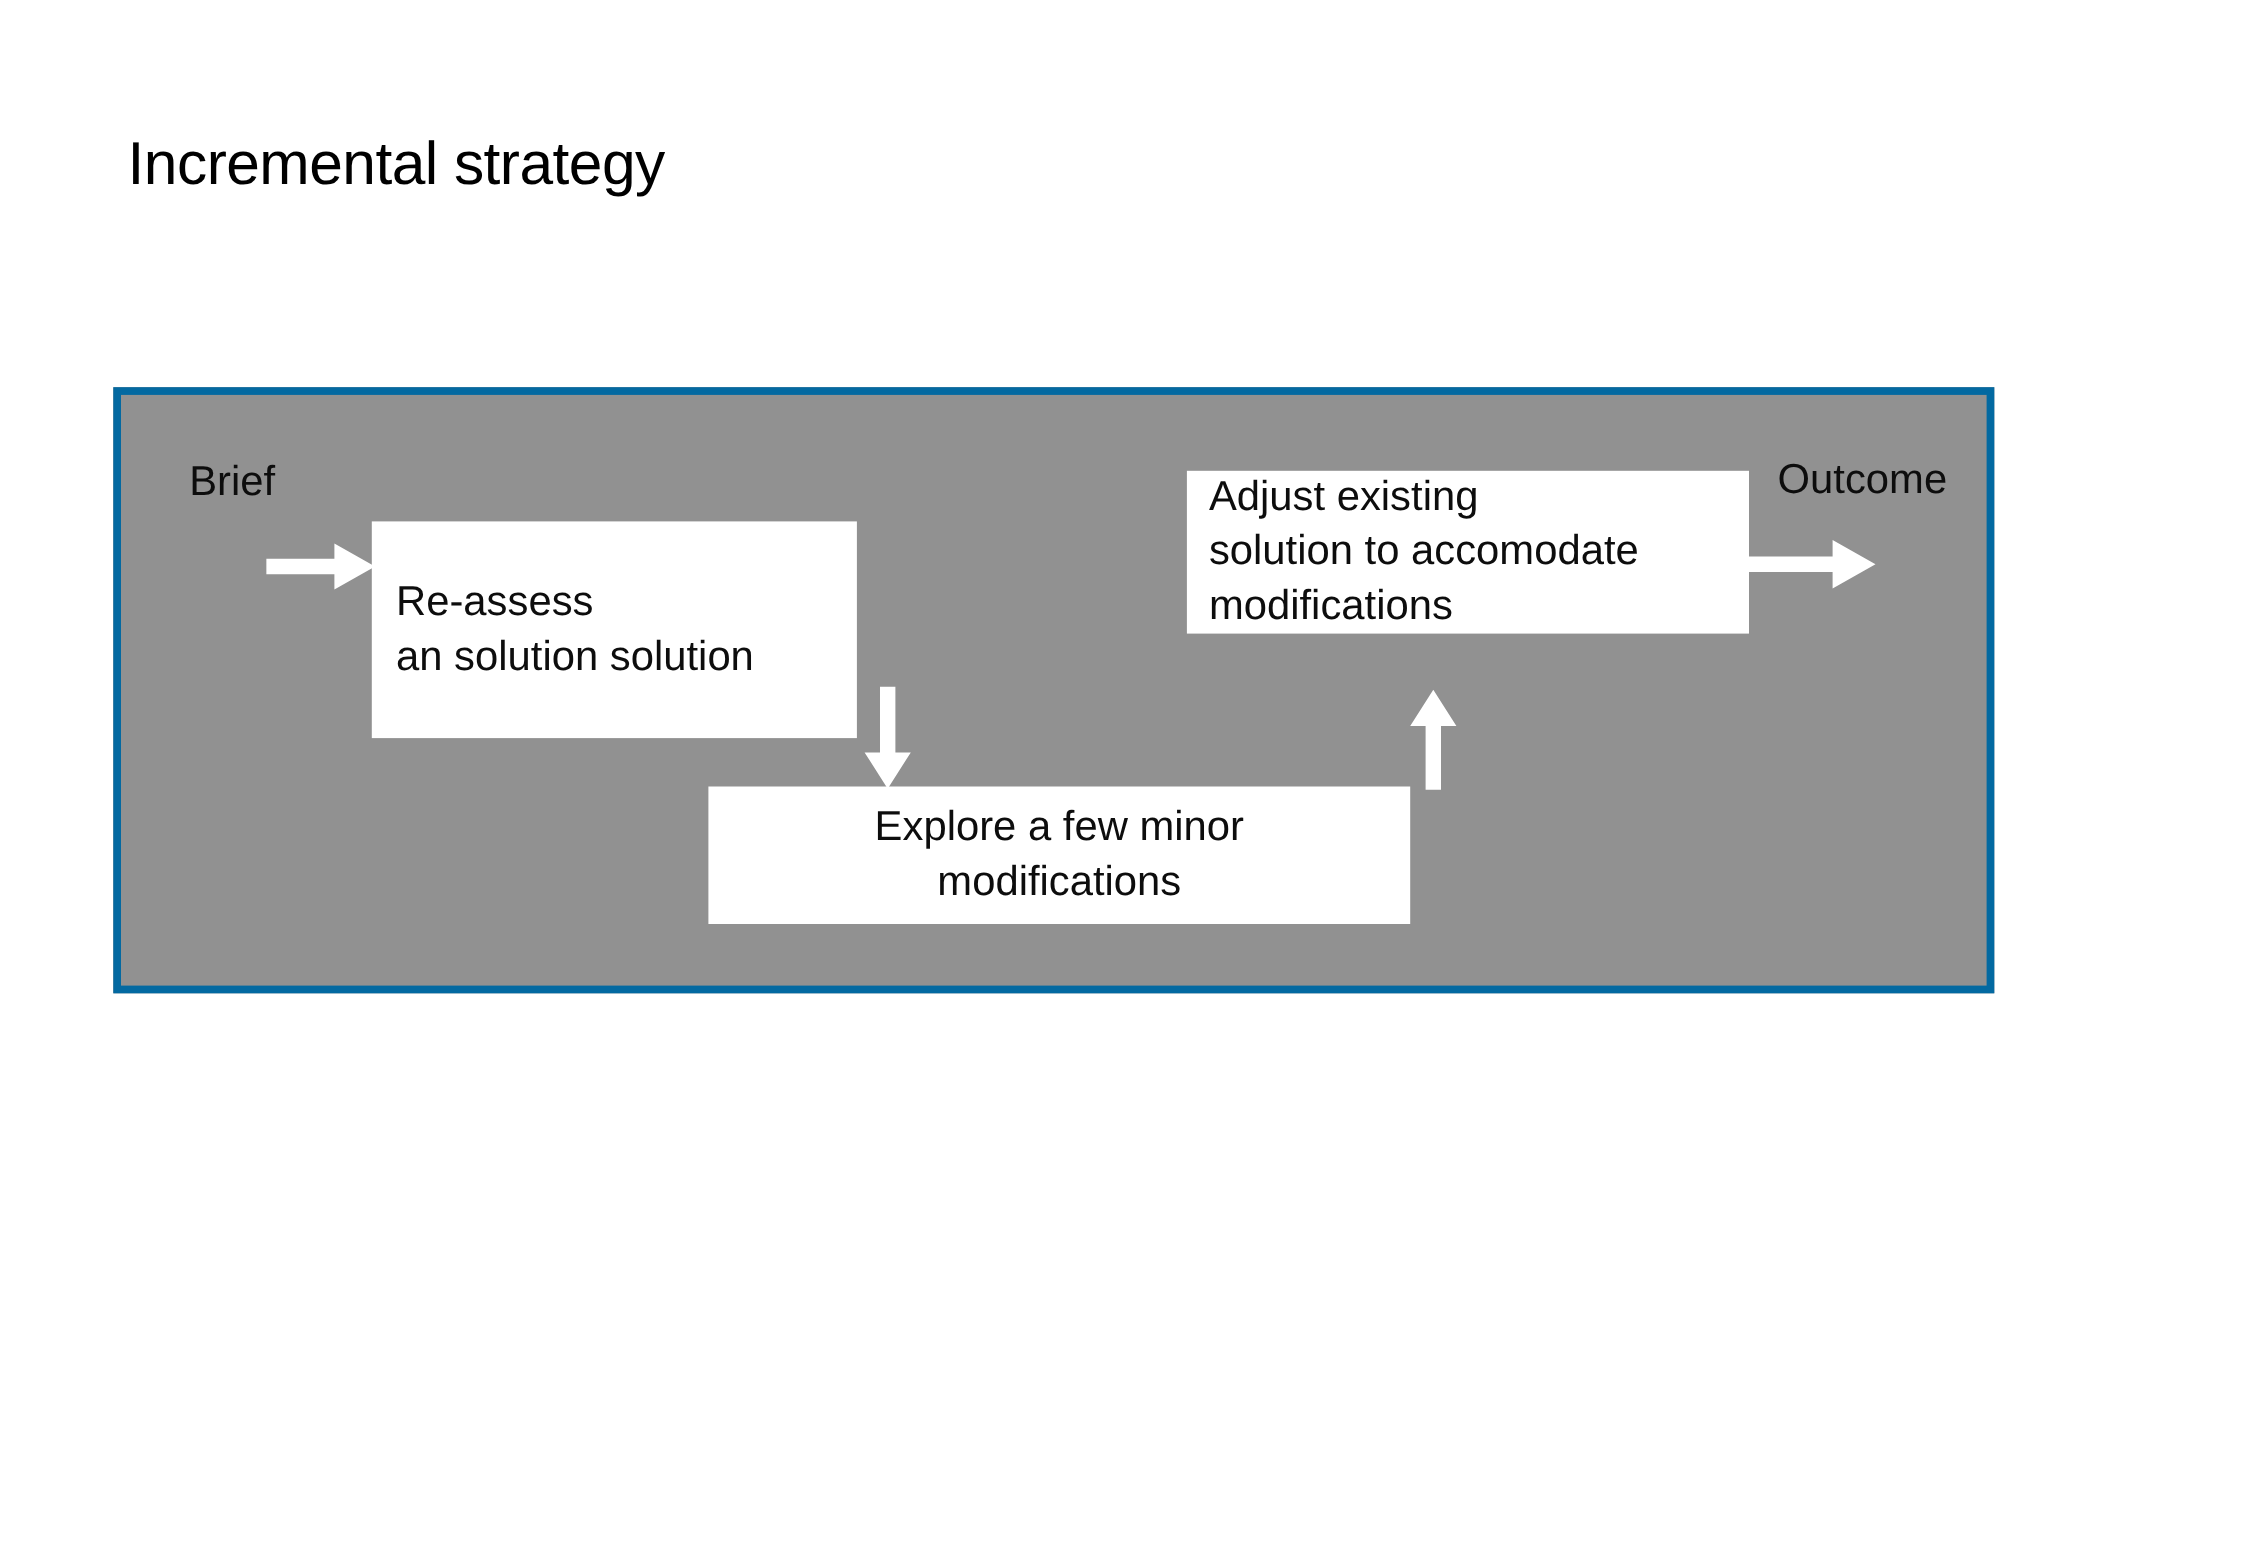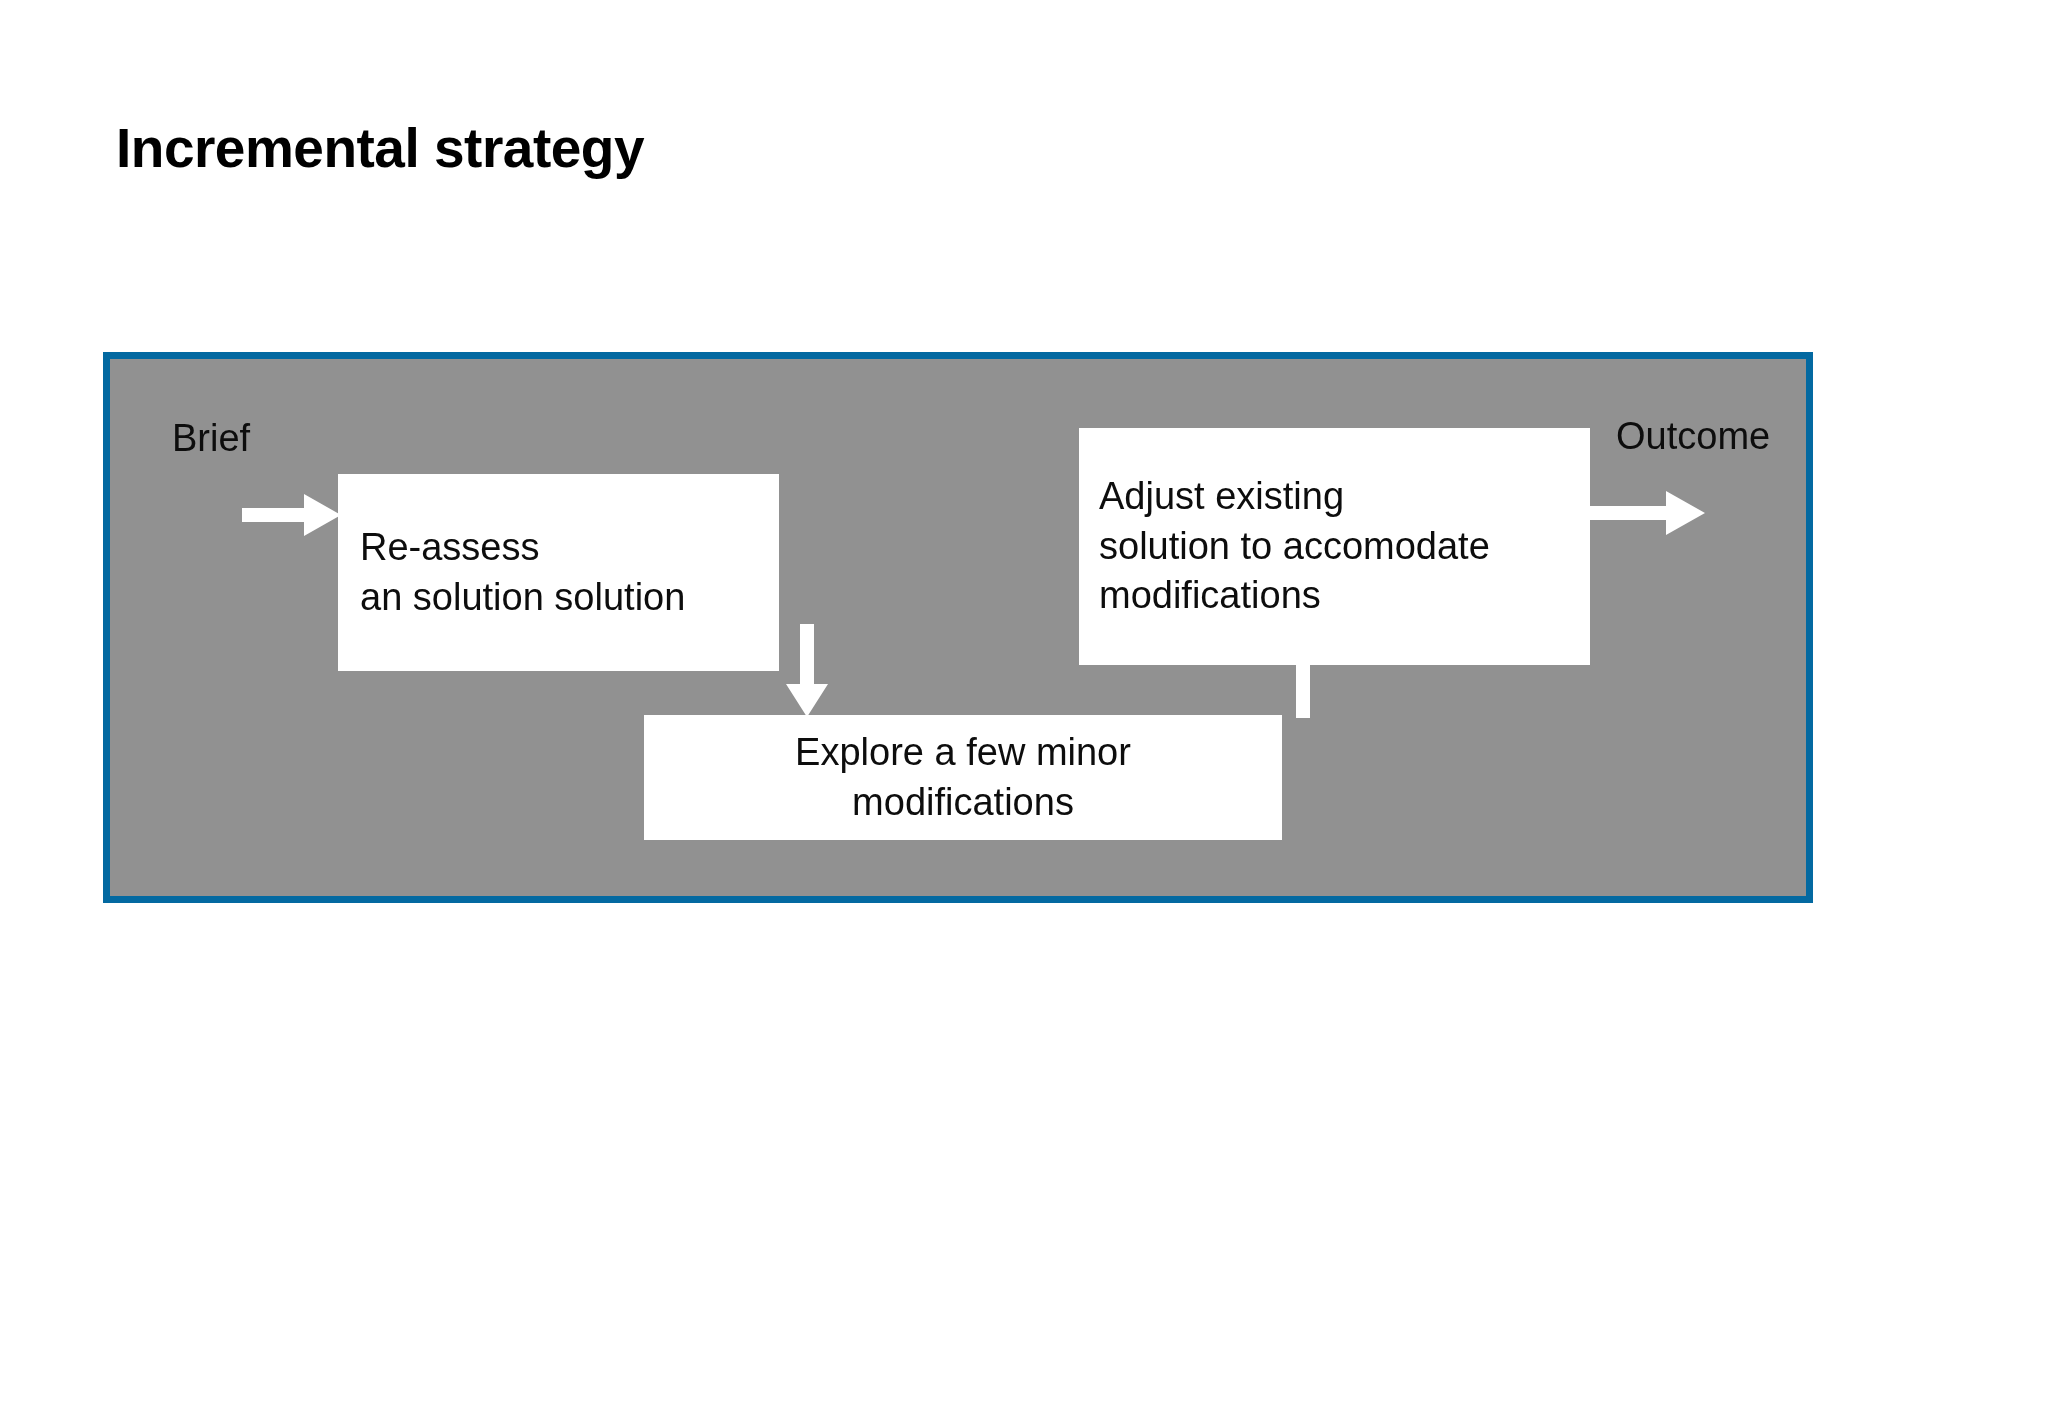--- a/index.html
+++ b/index.html
@@ -24,21 +24,21 @@
     height: 1418px;
     background: #ffffff;
   }
 
   
   #slide-title {
     position: absolute;
     left: 116px;
     top: 121px;
     font-size: 55px;
-    font-weight: bold;
+    font-weight: normal;
     color: #000000;
     letter-spacing: -0.5px;
     white-space: nowrap;
     line-height: 1.0;
   }
 
   
   #diagram-panel {
     position: absolute;
     left: 103px;
@@ -86,21 +86,21 @@
     padding-left: 22px;
     align-items: flex-start;
     margin-top: 42px;
   }
 
   
   #box-adjust {
     left: 969px;
     top: 69px;
     width: 511px;
-    height: 237px;
+    height: 148px;
     padding-left: 20px;
     align-items: flex-start;
   }
 
   
   #box-explore {
     left: 534px;
     top: 356px;
     width: 638px;
     height: 125px;

